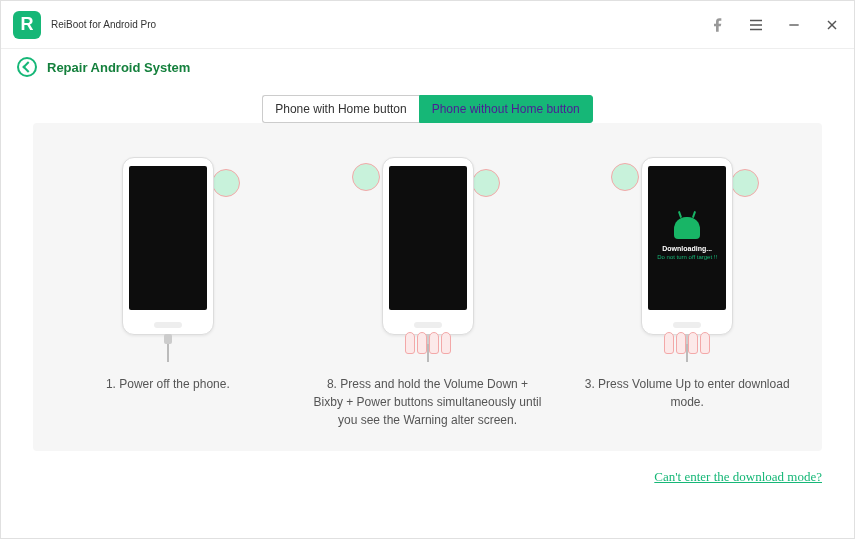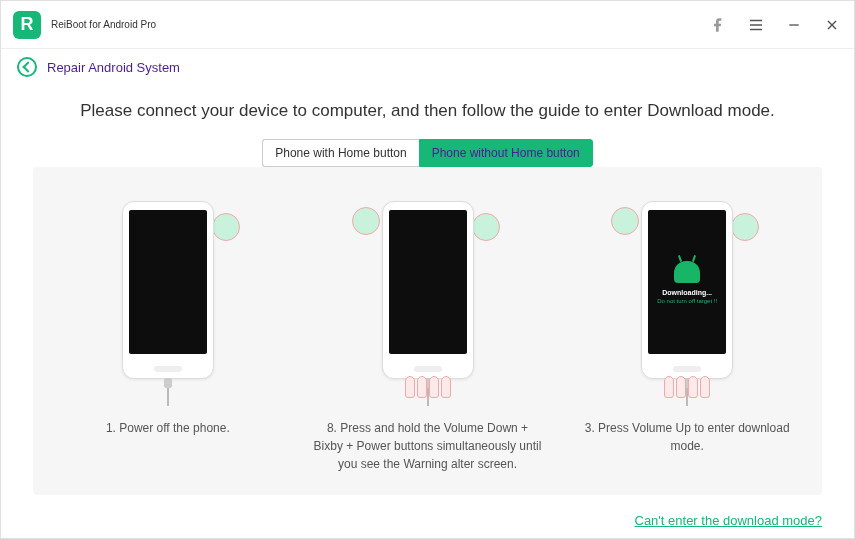--- a/index.html
+++ b/index.html
@@ -54,21 +54,21 @@
     }
     .back-btn::before {
       content: "";
       width: 6px;
       height: 6px;
       border-left: 2px solid #16b777;
       border-bottom: 2px solid #16b777;
       transform: rotate(45deg);
       margin-left: 2px;
     }
-    .sub-title { font-size: 13px; color: #4c1d95; }
+    .sub-title { font-size: 13px; color: #15803d; font-weight: bold; }
     .content {
       padding: 10px 32px 16px 32px;
     }
     .instruction {
       text-align: center;
       font-size: 17px;
       color: #333;
       margin: 6px 0 18px 0;
       font-weight:400;
     }
@@ -227,20 +227,21 @@
       font-size: 12px;
       color: #555;
       max-width: 230px;
       line-height: 1.5;
       margin-top: 24px;
     }
     .footer-link {
       text-align: right;
       margin-top: 18px;
       font-size: 13px;
+      font-family: Liberation Serif, serif;
     }
     .footer-link a {
       color: #16b777;
       text-decoration: underline;
       cursor: pointer;
     }
   </style>
 </head>
 <body>
 
@@ -273,21 +274,20 @@
     </div>
   </div>
 </div>
 
 <div class="subheader">
   <div class="back-btn"></div>
   <div class="sub-title">Repair Android System</div>
 </div>
 
 <div class="content">
-  <div class="instruction">Please connect your device to computer, and then follow the guide to enter Download mode.</div>
 
   <div class="tabs">
     <div class="tab">Phone with Home button</div>
     <div class="tab active">Phone without Home button</div>
   </div>
 
   <div class="steps-panel">
 
     <div class="step">
       <div class="illus">

